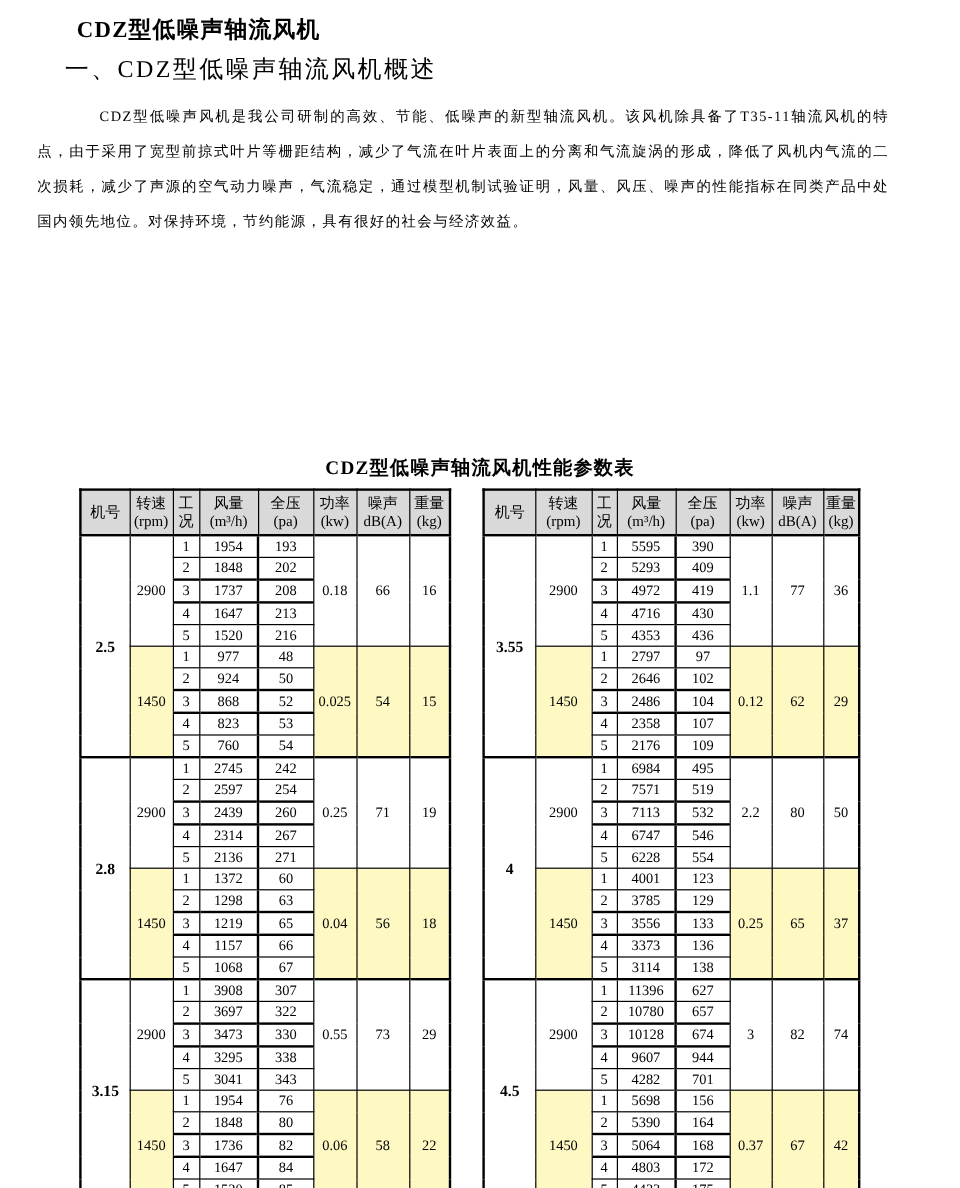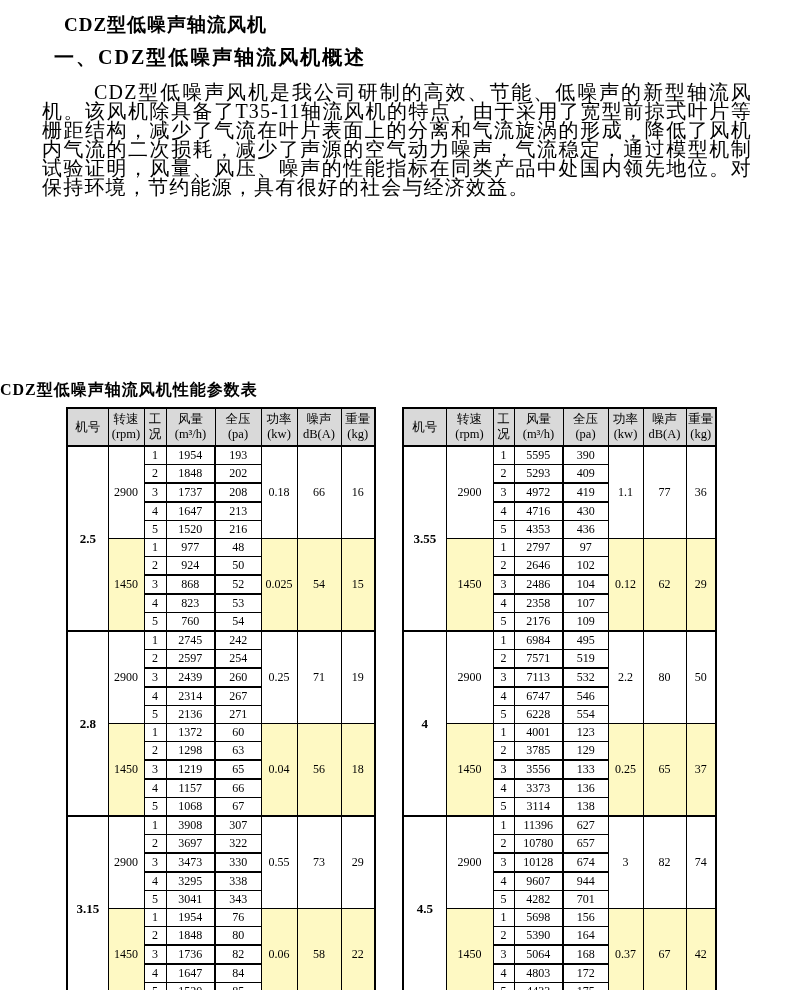--- a/index.html
+++ b/index.html
@@ -1,29 +1,29 @@
 <!DOCTYPE html>
 <html><head>
 <meta charset="utf-8">
 <style>
   html,body{margin:0;padding:0;background:#ffffff;}
   body{width:800px;height:990px;font-family:"Liberation Serif","DejaVu Serif",serif;color:#000;overflow:hidden;}
   .page{position:relative;width:800px;height:990px;background:#fff;}
 
   .doc-title{position:absolute;left:64px;top:12px;font-size:19px;font-weight:bold;letter-spacing:1px;}
-  .sec-heading{position:absolute;left:54px;font-size:20px;font-weight:bold;letter-spacing:2px;}
+  .sec-heading{position:absolute;left:54px;font-size:20px;font-weight:normal;letter-spacing:2px;}
   .sec1{top:44px;}
   .sec2{top:351px;}
 
-  .para{position:absolute;left:42px;width:710px;margin:0;font-size:20px;line-height:19px;
+  .para{position:absolute;left:31px;width:710px;margin:0;font-size:12px;line-height:29px;
         text-align:justify;text-justify:inter-ideograph;letter-spacing:1.2px;text-indent:52px;}
   .para1{top:83px;}
   .para2{top:231px;}
 
-  .caption{position:absolute;top:380px;left:0;width:800px;
+  .caption{position:absolute;top:380px;left:0;width:800px;text-align:center;
            font-size:16px;font-weight:bold;letter-spacing:1px;}
 
   .tables{position:absolute;top:407px;left:0;width:800px;display:flex;}
   table.perf{border-collapse:collapse;table-layout:fixed;border:2px solid #000;}
   #t0{margin-left:66px;width:308px;}
   #t1{margin-left:26px;width:313px;}
 
   table.perf th{border:1px solid #000;background:#d9d9d9;font-weight:normal;
                 font-size:12.5px;line-height:1.2;white-space:pre-line;height:36px;
                 padding:0 1px;text-align:center;vertical-align:middle;}

